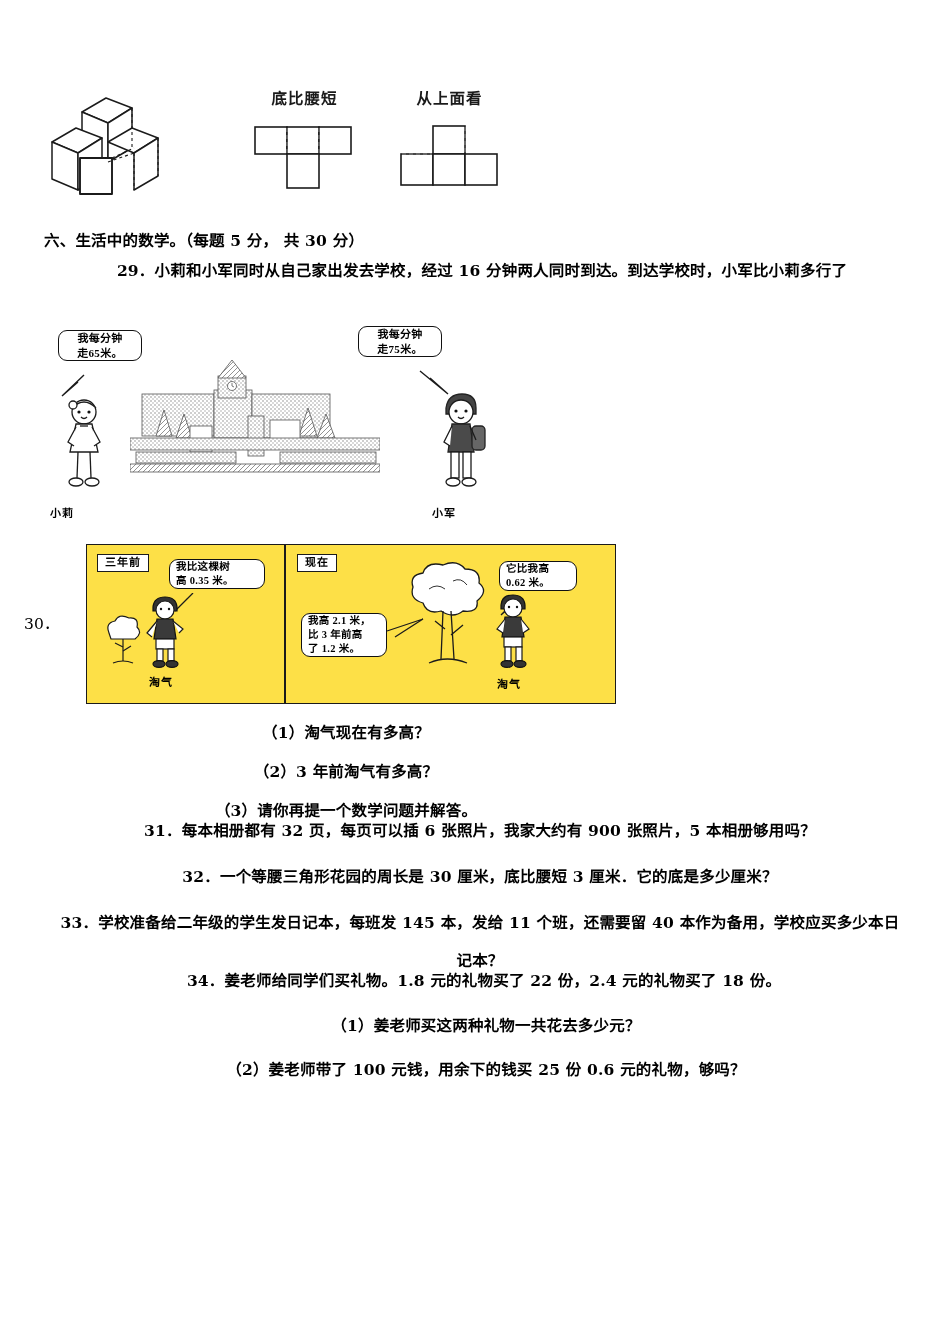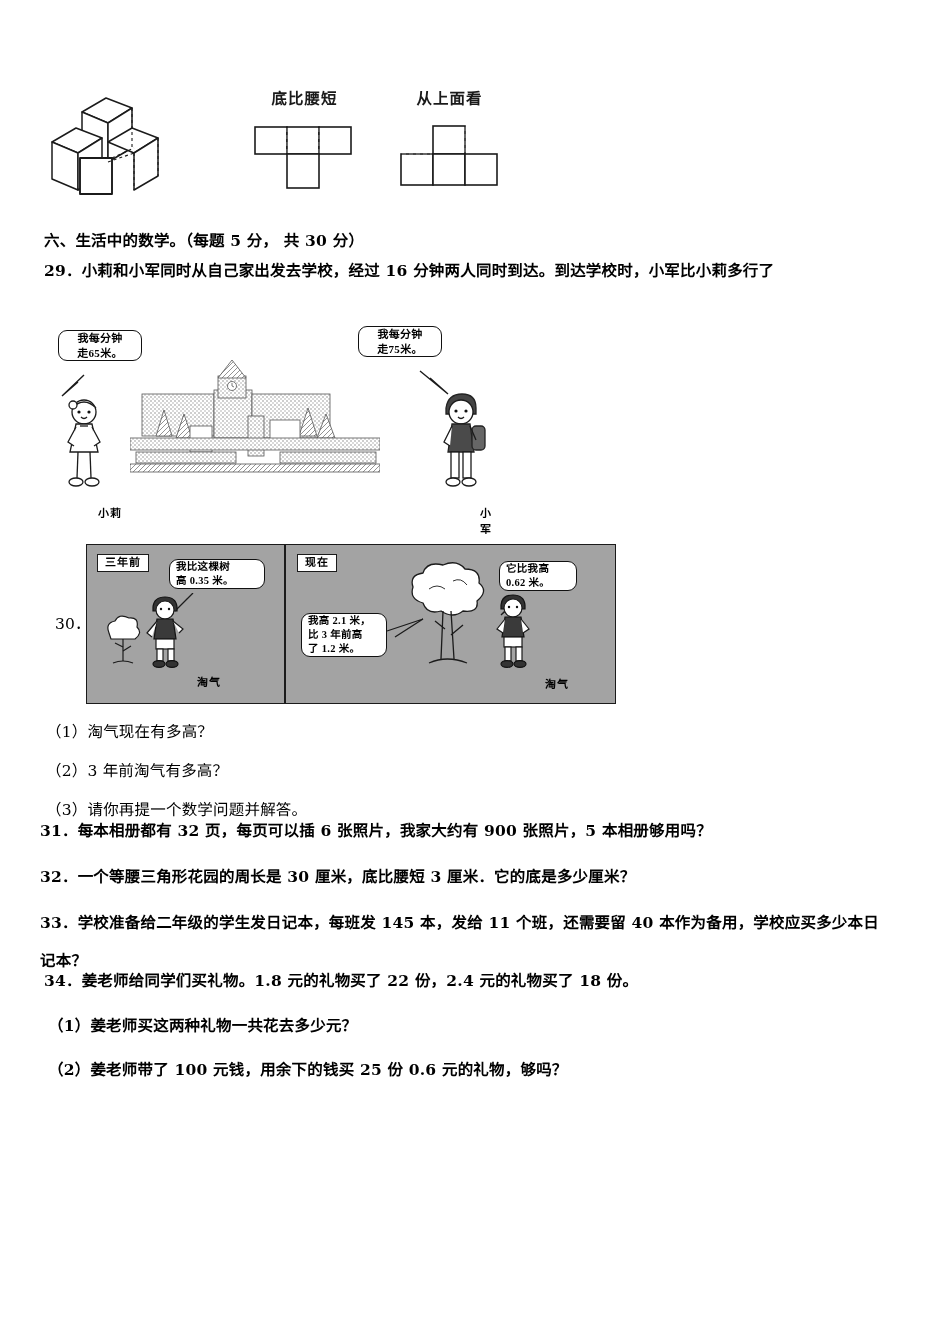--- a/index.html
+++ b/index.html
@@ -56,20 +56,21 @@
   }
   .view-svg-wrap { display: flex; justify-content: center; }
 
   
   .txt {
     font-family: "DejaVu Serif", "Liberation Serif", serif;
     font-size: 15.5px;
     line-height: 1.62;
     color: #000;
     letter-spacing: 0.2px;
+    text-align: center;
   }
 
   .section-head {
     position: absolute;
     left: 44px;
     top: 228px;
     font-weight: bold;
     white-space: nowrap;
   }
 
@@ -87,32 +88,32 @@
     position: absolute;
     left: 44px;
     top: 326px;
     width: 450px;
     height: 205px;
   }
 
   
   .q30-label {
     position: absolute;
-    left: 55px;
+    left: 24px;
     top: 612px;
     font-weight: normal;
   }
   .comic {
     position: absolute;
     left: 86px;
     top: 544px;
     width: 530px;
     height: 160px;
     border: 1.6px solid #1b1b1b;
-    background: #a3a3a3;
+    background: #fde047;
   }
   .comic .divider {
     position: absolute;
     left: 197px;
     top: 0;
     width: 1.6px;
     height: 100%;
     background: #1b1b1b;
   }
   .panel-tag {
@@ -137,31 +138,30 @@
     line-height: 1.34;
     padding: 0 6px;
     letter-spacing: 0.3px;
   }
   .fig-name {
     position: absolute;
     font-family: Liberation Mono, monospace;
     font-size: 11px;
     font-weight: bold;
     letter-spacing: 1px;
-    margin-left: 48px;
   }
 
   
   .sublist {
     position: absolute;
     left: 46px;
     top: 720px;
     width: 600px;
   }
-  .sublist .item { margin-bottom: 14px; font-weight: normal; }
+  .sublist .item { margin-bottom: 14px; font-weight: bold; }
 
   .qlist {
     position: absolute;
     left: 40px;
     top: 818px;
     width: 880px;
   }
   .qlist .q { margin-bottom: 21px; font-weight: bold; }
   .qlist .q .cont { display: block; margin-top: 13px; }
 

